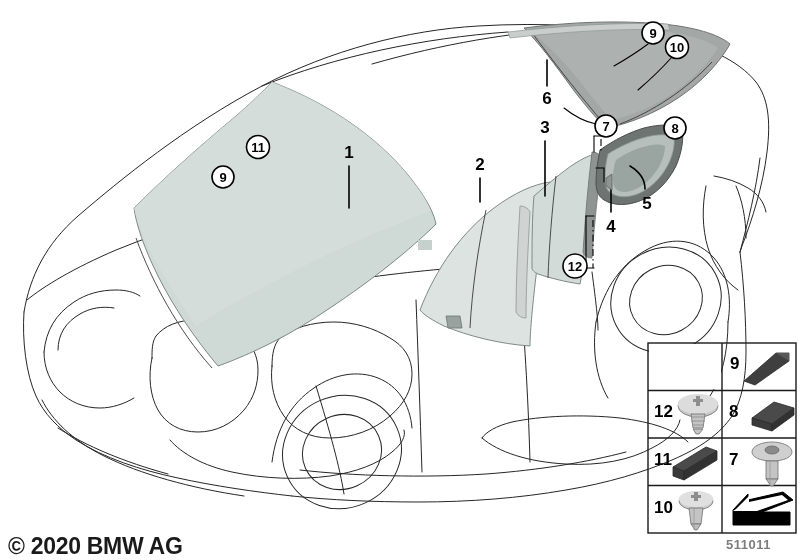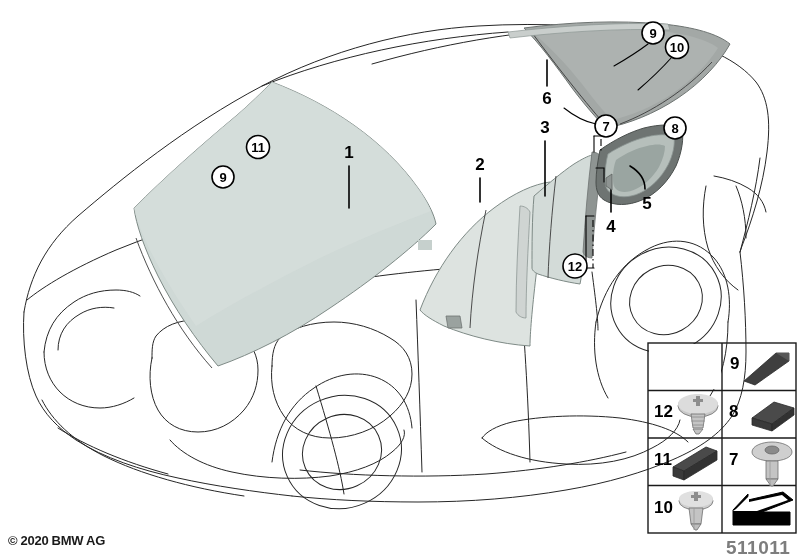--- a/index.html
+++ b/index.html
@@ -6,27 +6,27 @@
   body{
     width:800px;height:560px;overflow:hidden;position:relative;
     font-family:"Liberation Sans", sans-serif;
   }
   #stage{position:absolute;inset:0;width:800px;height:560px;}
   svg#diagram{position:absolute;left:0;top:0;width:800px;height:560px;}
 
   .copyright{
     position:absolute;left:8px;top:533px;
     font-family:"Liberation Sans", sans-serif;
-    font-size:13px;font-weight:bold;color:#1a1a1a;
+    font-size:23px;font-weight:bold;color:#1a1a1a;
     letter-spacing:-0.3px;white-space:nowrap;
   }
   .partnumber{
     position:absolute;left:726px;top:537px;
     font-family:"Liberation Sans", sans-serif;
-    font-size:19px;font-weight:bold;color:#7d7d7d;
+    font-size:13px;font-weight:bold;color:#7d7d7d;
     letter-spacing:0.5px;white-space:nowrap;
   }
   .callout-num{
     font-family:"Liberation Sans", sans-serif;
     font-size:17px;font-weight:bold;fill:#000000;
     text-anchor:middle;dominant-baseline:central;
   }
   .circ-num{
     font-family:"Liberation Sans", sans-serif;
     font-size:13px;font-weight:bold;fill:#000000;

